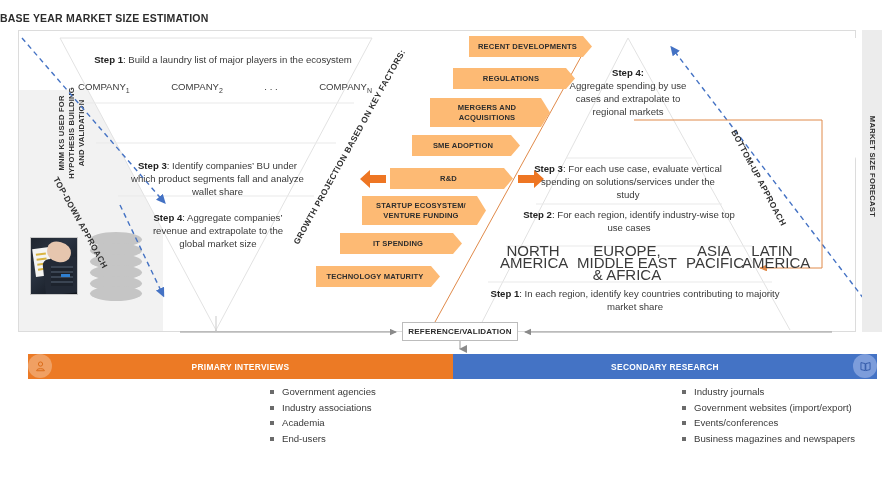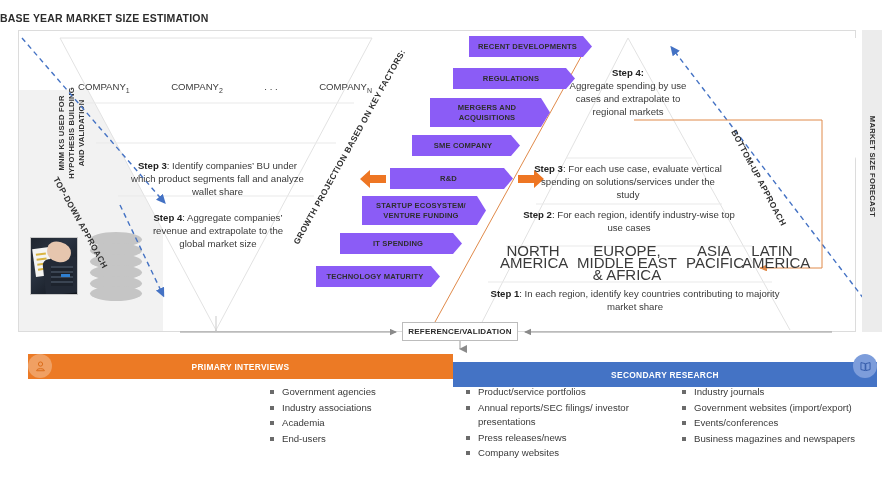--- a/index.html
+++ b/index.html
@@ -116,21 +116,21 @@
     font-weight:bold;
     font-size:8.4px;
     letter-spacing:.4px;
     color:#303030;
     white-space:nowrap;
   }
 
   
   .chev{
     height:21px;
-    background:#8b5cf6;
+    background:#fdba74;
     display:flex;align-items:center;justify-content:center;
     font-size:7.6px;font-weight:bold;letter-spacing:.15px;
     color:#2e2e2e;
     text-align:center;line-height:9px;
     clip-path:polygon(0 0, calc(100% - 9px) 0, 100% 50%, calc(100% - 9px) 100%, 0 100%);
     padding-right:6px;box-sizing:border-box;
   }
   .chev.two{height:29px;}
   .rtxt{
     text-align:center;
@@ -166,21 +166,21 @@
     box-sizing:border-box;
     z-index:6;
   }
 
   
   #bar-primary{
     left:28px;top:354px;width:425px;height:25px;background:#ec7a25;
     display:flex;align-items:center;justify-content:center;
   }
   #bar-secondary{
-    left:453px;top:362px;width:424px;height:25px;background:#4473c5;
+    left:453px;top:354px;width:424px;height:25px;background:#4473c5;
     display:flex;align-items:center;justify-content:center;
   }
   .barlabel{
     font-size:8.4px;font-weight:bold;letter-spacing:.3px;color:#ffffff;
   }
   .roundicon{
     position:absolute;width:24px;height:24px;border-radius:50%;
     display:flex;align-items:center;justify-content:center;
   }
   .bullets{
@@ -275,20 +275,23 @@
     <line x1="216" y1="330" x2="216" y2="332" stroke="#c9c9c9" stroke-width="1"></line>
     <polyline points="216,331 216,331" fill="none" stroke="#c9c9c9"></polyline>
     <line x1="216" y1="331" x2="216" y2="331" stroke="#c9c9c9"></line>
     <path d="M216,330 L216,332" stroke="#c9c9c9" stroke-width="1" fill="none"></path>
     <line x1="180" y1="332" x2="396" y2="332" stroke="#9a9a9a" stroke-width="1" marker-end="url(#greyhead)"></line>
     <line x1="832" y1="332" x2="525" y2="332" stroke="#9a9a9a" stroke-width="1" marker-end="url(#greyhead)"></line>
     <line x1="216" y1="316" x2="216" y2="332" stroke="#c9c9c9" stroke-width="1"></line>
     <line x1="460" y1="341" x2="460" y2="349" stroke="#9a9a9a" stroke-width="1" marker-end="url(#greyheaddown)"></line>
   </svg>
 
+  <div class="abs ltxt" style="left:78px;top:53px;width:290px;">
+    <b>Step 1</b><span>: Build a laundry list of major players in the ecosystem</span>
+  </div>
 
   <div class="abs" style="left:78px;top:81px;width:294px;display:flex;justify-content:space-between;font-size:9.6px;color:#3a3a3a;">
     <div><span>COMPANY</span><sub style="font-size:7px">1</sub></div>
     <div><span>COMPANY</span><sub style="font-size:7px">2</sub></div>
     <div>. . .</div>
     <div><span>COMPANY</span><sub style="font-size:7px">N</sub></div>
   </div>
 
 
   <div class="abs ltxt" style="left:130px;top:159px;width:175px;">
@@ -304,21 +307,21 @@
   <div class="abs diag" style="left:300px;top:236px;transform:rotate(-61deg);transform-origin:left bottom;">GROWTH PROJECTION BASED ON KEY FACTORS:</div>
 
   <div class="abs chev" style="left:469px;top:36px;width:123px;">RECENT DEVELOPMENTS</div>
 
   <div class="abs chev two" style="left:430px;top:98px;width:120px;line-height:10px;">
     <span style="display:block">MERGERS AND<br>ACQUISITIONS</span>
   </div>
 
   <div class="abs chev" style="left:453px;top:68px;width:122px;">REGULATIONS</div>
 
-  <div class="abs chev" style="left:412px;top:135px;width:108px;">SME COMPANY</div>
+  <div class="abs chev" style="left:412px;top:135px;width:108px;">SME ADOPTION</div>
 
   <div class="abs chev" style="left:390px;top:168px;width:123px;">R&amp;D</div>
 
   <div class="abs chev two" style="left:362px;top:196px;width:124px;line-height:10px;">
     <span style="display:block">STARTUP ECOSYSTEM/<br>VENTURE FUNDING</span>
   </div>
 
   <div class="abs chev" style="left:340px;top:233px;width:122px;">IT SPENDING</div>
 
   <div class="abs chev" style="left:316px;top:266px;width:124px;">TECHNOLOGY MATURITY</div>
@@ -381,26 +384,20 @@
     </svg>
   </div>
 
   <ul class="bullets abs" style="left:270px;top:385px;width:160px;">
     <li>Government agencies</li>
     <li>Industry associations</li>
     <li>Academia</li>
     <li>End-users</li>
   </ul>
 
-  <ul class="bullets abs" style="left:466px;top:385px;width:180px;">
-    <li>Product/service portfolios</li>
-    <li>Annual reports/SEC filings/ investor presentations</li>
-    <li>Press releases/news</li>
-    <li>Company websites</li>
-  </ul>
   <ul class="bullets abs" style="left:682px;top:385px;width:200px;">
     <li>Industry journals</li>
     <li>Government websites (import/export)</li>
     <li>Events/conferences</li>
     <li>Business magazines and newspapers</li>
   </ul>
 
 </div>
 
 </body></html>

